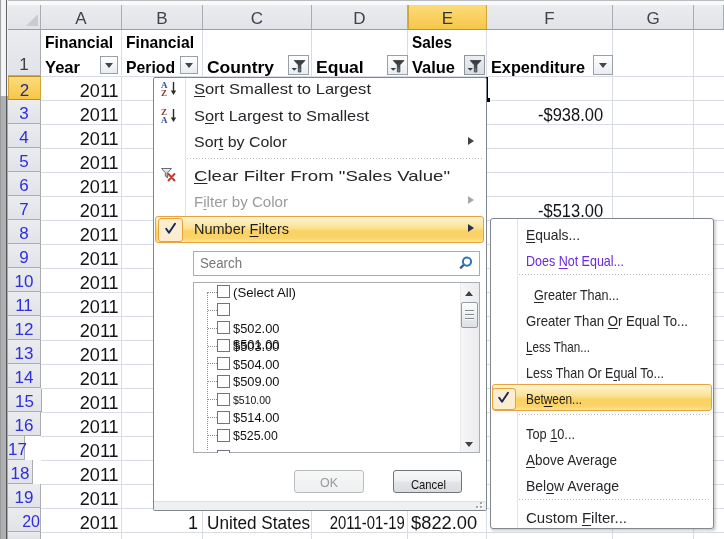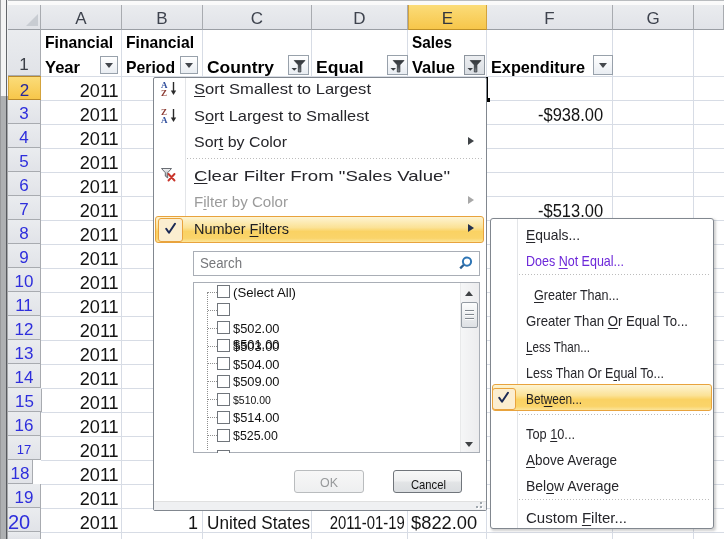--- a/index.html
+++ b/index.html
@@ -26,24 +26,24 @@
 <div style="position:absolute;left:8px;top:196px;width:33px;height:24px;background:linear-gradient(#eaecef,#e1e3e8);border-right:1px solid #a8abb0;border-bottom:1px solid #a8abb0;font-size:17px;color:#2e2edc;text-align:center;line-height:28px;">7</div>
 <div style="position:absolute;left:8px;top:220px;width:33px;height:24px;background:linear-gradient(#eaecef,#e1e3e8);border-right:1px solid #a8abb0;border-bottom:1px solid #a8abb0;font-size:17px;color:#2e2edc;text-align:center;line-height:28px;">8</div>
 <div style="position:absolute;left:8px;top:244px;width:33px;height:24px;background:linear-gradient(#eaecef,#e1e3e8);border-right:1px solid #a8abb0;border-bottom:1px solid #a8abb0;font-size:17px;color:#2e2edc;text-align:center;line-height:28px;">9</div>
 <div style="position:absolute;left:8px;top:268px;width:33px;height:24px;background:linear-gradient(#eaecef,#e1e3e8);border-right:1px solid #a8abb0;border-bottom:1px solid #a8abb0;font-size:17px;color:#2e2edc;text-align:center;line-height:28px;">10</div>
 <div style="position:absolute;left:8px;top:292px;width:33px;height:24px;background:linear-gradient(#eaecef,#e1e3e8);border-right:1px solid #a8abb0;border-bottom:1px solid #a8abb0;font-size:17px;color:#2e2edc;text-align:center;line-height:28px;">11</div>
 <div style="position:absolute;left:8px;top:316px;width:33px;height:24px;background:linear-gradient(#eaecef,#e1e3e8);border-right:1px solid #a8abb0;border-bottom:1px solid #a8abb0;font-size:17px;color:#2e2edc;text-align:center;line-height:28px;">12</div>
 <div style="position:absolute;left:8px;top:340px;width:33px;height:24px;background:linear-gradient(#eaecef,#e1e3e8);border-right:1px solid #a8abb0;border-bottom:1px solid #a8abb0;font-size:17px;color:#2e2edc;text-align:center;line-height:28px;">13</div>
 <div style="position:absolute;left:8px;top:364px;width:33px;height:24px;background:linear-gradient(#eaecef,#e1e3e8);border-right:1px solid #a8abb0;border-bottom:1px solid #a8abb0;font-size:17px;color:#2e2edc;text-align:center;line-height:28px;">14</div>
 <div style="position:absolute;left:8px;top:388px;width:34px;height:24px;background:linear-gradient(#eaecef,#e1e3e8);border-right:1px solid #a8abb0;border-bottom:1px solid #a8abb0;font-size:17px;color:#2e2edc;text-align:center;line-height:28px;">15</div>
 <div style="position:absolute;left:8px;top:412px;width:33px;height:24px;background:linear-gradient(#eaecef,#e1e3e8);border-right:1px solid #a8abb0;border-bottom:1px solid #a8abb0;font-size:17px;color:#2e2edc;text-align:center;line-height:28px;">16</div>
-<div style="position:absolute;left:8px;top:436px;width:33px;height:24px;background:linear-gradient(#eaecef,#e1e3e8);border-right:1px solid #a8abb0;border-bottom:1px solid #a8abb0;font-size:13px;color:#2e2edc;text-align:center;line-height:28px;">17</div>
+<div style="position:absolute;left:8px;top:436px;width:17px;height:24px;background:linear-gradient(#eaecef,#e1e3e8);border-right:1px solid #a8abb0;border-bottom:1px solid #a8abb0;font-size:17px;color:#2e2edc;text-align:center;line-height:28px;">17</div>
 <div style="position:absolute;left:8px;top:460px;width:25px;height:24px;background:linear-gradient(#eaecef,#e1e3e8);border-right:1px solid #a8abb0;border-bottom:1px solid #a8abb0;font-size:17px;color:#2e2edc;text-align:center;line-height:28px;">18</div>
 <div style="position:absolute;left:8px;top:484px;width:33px;height:24px;background:linear-gradient(#eaecef,#e1e3e8);border-right:1px solid #a8abb0;border-bottom:1px solid #a8abb0;font-size:17px;color:#2e2edc;text-align:center;line-height:28px;">19</div>
-<div style="position:absolute;left:8px;top:508px;width:33px;height:24px;background:linear-gradient(#eaecef,#e1e3e8);border-right:1px solid #a8abb0;border-bottom:1px solid #a8abb0;font-size:20px;color:#2e2edc;text-align:left;line-height:28px;">20</div>
+<div style="position:absolute;left:8px;top:508px;width:33px;height:24px;background:linear-gradient(#eaecef,#e1e3e8);border-right:1px solid #a8abb0;border-bottom:1px solid #a8abb0;font-size:16px;color:#2e2edc;text-align:right;line-height:28px;">20</div>
 <div style="position:absolute;left:8px;top:532px;width:33px;height:7px;background:linear-gradient(#eaecef,#e1e3e8);border-right:1px solid #a8abb0;"></div>
 <div style="position:absolute;left:121px;top:30px;width:1px;height:509px;background:#d7dce5;"></div>
 <div style="position:absolute;left:202px;top:30px;width:1px;height:509px;background:#d7dce5;"></div>
 <div style="position:absolute;left:311px;top:30px;width:1px;height:509px;background:#d7dce5;"></div>
 <div style="position:absolute;left:407px;top:30px;width:1px;height:509px;background:#d7dce5;"></div>
 <div style="position:absolute;left:486px;top:30px;width:1px;height:509px;background:#d7dce5;"></div>
 <div style="position:absolute;left:612px;top:30px;width:1px;height:509px;background:#d7dce5;"></div>
 <div style="position:absolute;left:693px;top:30px;width:1px;height:509px;background:#d7dce5;"></div>
 <div style="position:absolute;left:41px;top:76px;width:683px;height:1px;background:#d7dce5;"></div>
 <div style="position:absolute;left:41px;top:100px;width:683px;height:1px;background:#d7dce5;"></div>

